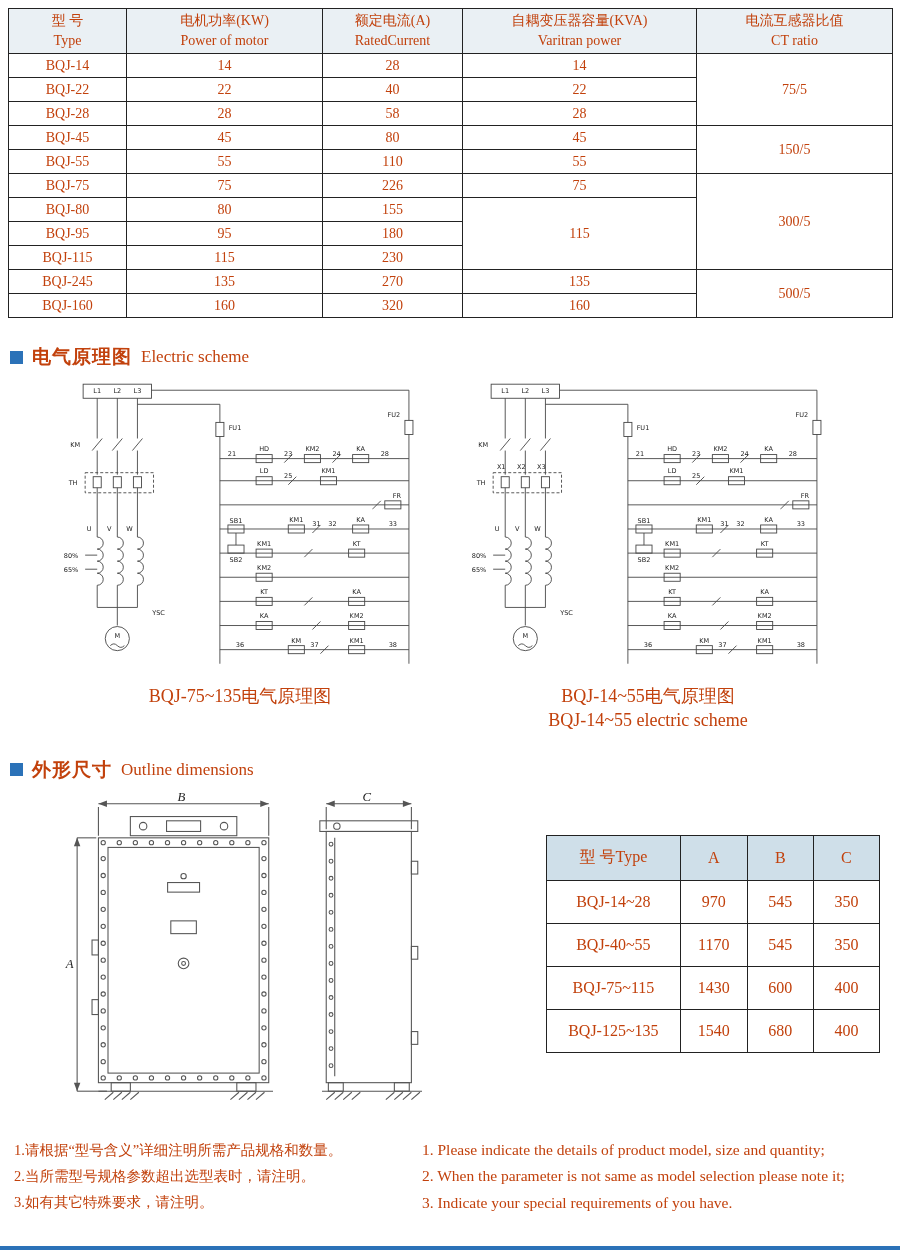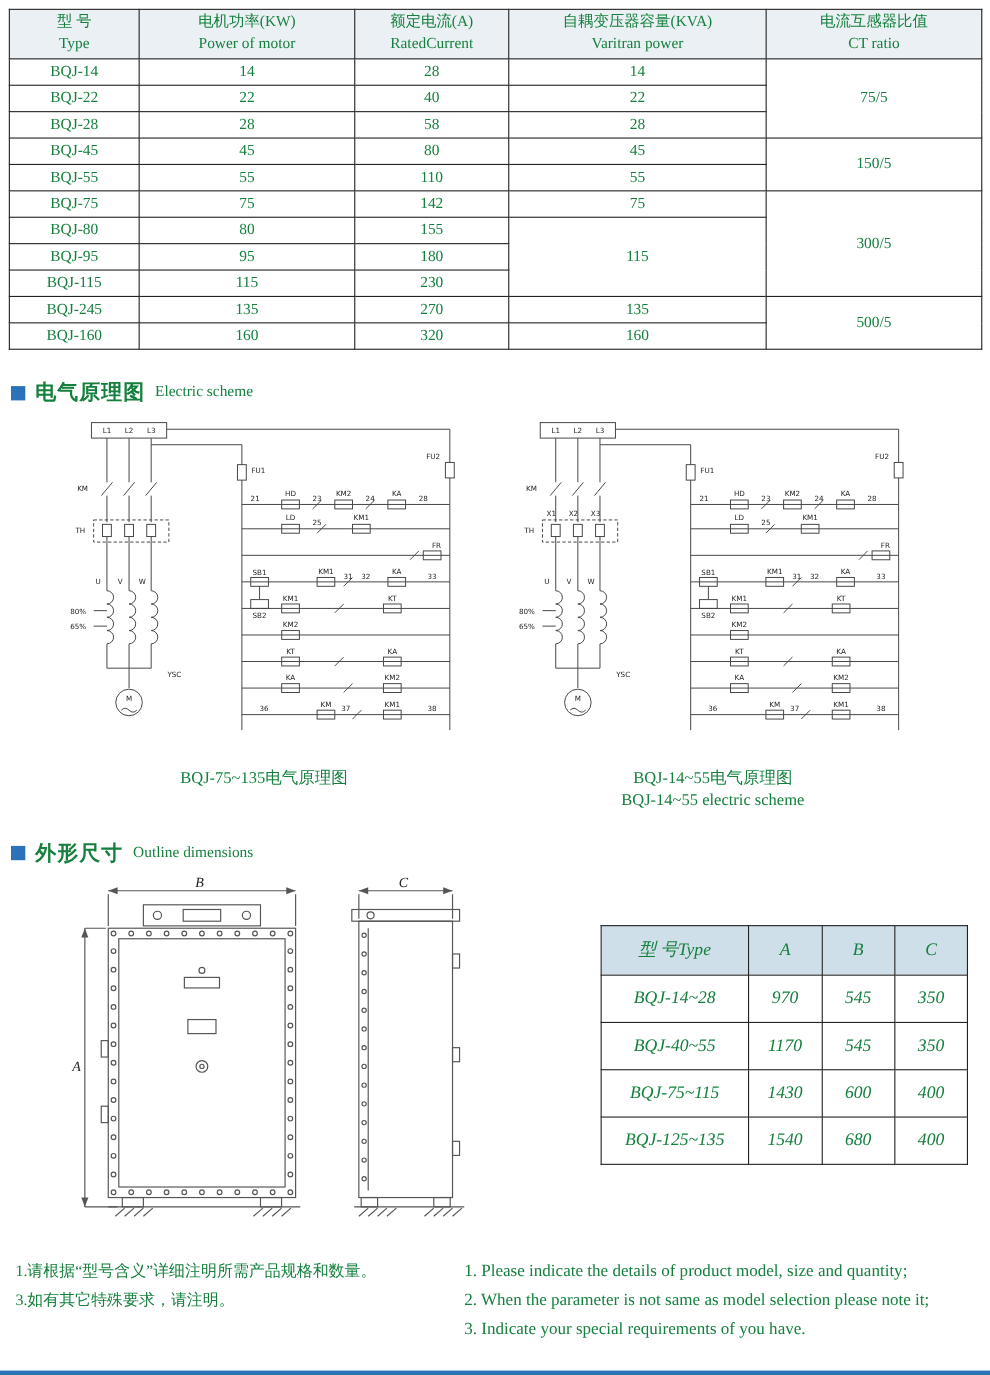--- a/index.html
+++ b/index.html
@@ -1,51 +1,51 @@
 <!DOCTYPE html>
 <html><head>
 <meta charset="utf-8">
 <style>
   html,body{margin:0;padding:0;background:#fff;}
-  .page{width:900px;height:1250px;position:relative;background:#fff;color:#15803d;
+  .page{width:900px;height:1250px;position:relative;background:#fff;color:#c2410c;
         font-family:"Liberation Serif","DejaVu Serif",serif;overflow:hidden;}
 
   
   table.spec{border-collapse:collapse;width:884px;margin:8px;table-layout:fixed;}
   table.spec th,table.spec td{border:1px solid #222;text-align:center;font-size:14px;
         padding:1px 2px;height:21px;font-weight:normal;}
   table.spec thead th{height:42px;background:#eaf0f4;line-height:1.45;}
 
   
   .section-head{display:flex;align-items:center;gap:9px;margin:26px 0 0 10px;}
   .bullet{width:13px;height:13px;background:#2b72b8;flex:0 0 auto;}
   .sec-zh{font-size:19px;font-weight:bold;letter-spacing:1px;}
-  .sec-en{font-size:14px;text-align:center;}
+  .sec-en{font-size:17px;text-align:center;}
 
   
   .diagram-row{display:flex;justify-content:space-between;padding:10px 56px 0 44px;}
   figure.diagram{margin:0;width:392px;text-align:center;}
   figure.diagram svg{width:362px;height:302px;display:block;margin:0 auto;}
-  figcaption{font-size:15px;line-height:1.35;margin-top:16px;}
+  figcaption{font-size:18px;line-height:1.35;margin-top:2px;}
 
   .dl{stroke:#474747;stroke-width:0.9;}
   .dr{fill:none;stroke:#474747;stroke-width:0.9;}
   .dashed{stroke-dasharray:3 2;}
   .dt{font:6.5px "DejaVu Sans",sans-serif;fill:#222;text-anchor:middle;}
 
   
   .outline-row{display:flex;align-items:flex-start;padding:8px 20px 0 60px;}
   .outline-row svg{width:426px;height:330px;flex:0 0 auto;}
   .ol{stroke:#555;stroke-width:1;}
   .or{fill:none;stroke:#555;stroke-width:1;}
   .of{fill:#555;stroke:none;}
   .ot{font:italic 12px "Liberation Serif",serif;fill:#222;text-anchor:middle;}
 
   table.dim{border-collapse:collapse;margin:44px 0 0 60px;}
-  table.dim th,table.dim td{border:1px solid #222;text-align:center;font-size:16px;font-weight:normal;font-style:italic;}
+  table.dim th,table.dim td{border:1px solid #222;text-align:center;font-size:16px;font-weight:normal;}
   table.dim th{background:#cfdfe9;height:42px;}
   table.dim td{height:40px;background:#fff;}
   table.dim th:first-child,table.dim td:first-child{width:138px;}
   table.dim th:not(:first-child),table.dim td:not(:first-child){width:67px;}
 
   
   .order-row{display:flex;justify-content:space-between;padding:16px 16px 0 14px;}
   .order-zh{width:400px;font-size:14.5px;line-height:1.8;}
   .order-en{width:462px;font-size:15.5px;line-height:1.72;}
   .order-line{white-space:nowrap;}
@@ -118,21 +118,21 @@
         </tr>
         <tr>
           <td>BQJ-55</td>
           <td>55</td>
           <td>110</td>
           <td>55</td>
         </tr>
         <tr>
           <td>BQJ-75</td>
           <td>75</td>
-          <td>142</td>
+          <td>226</td>
           <td>75</td>
           <td rowspan="4">300/5</td>
         </tr>
         <tr>
           <td>BQJ-80</td>
           <td>80</td>
           <td>155</td>
           <td rowspan="3">115</td>
         </tr>
         <tr>
@@ -592,20 +592,21 @@
             <td>400</td>
           </tr>
         </tbody>
     </table>
   </div>
 
 
   <div class="order-row">
     <div class="order-zh" id="order-zh">
         <div class="order-line">1.请根据“型号含义”详细注明所需产品规格和数量。</div>
+        <div class="order-line">2.当所需型号规格参数超出选型表时，请注明。</div>
         <div class="order-line">3.如有其它特殊要求，请注明。</div>
       </div>
     <div class="order-en" id="order-en">
         <div class="order-line">1. Please indicate the details of product model, size and quantity;</div>
         <div class="order-line">2. When the parameter is not same as model selection please note it;</div>
         <div class="order-line">3. Indicate your special requirements of you have.</div>
       </div>
   </div>
 
   <div class="footer-line"></div>

